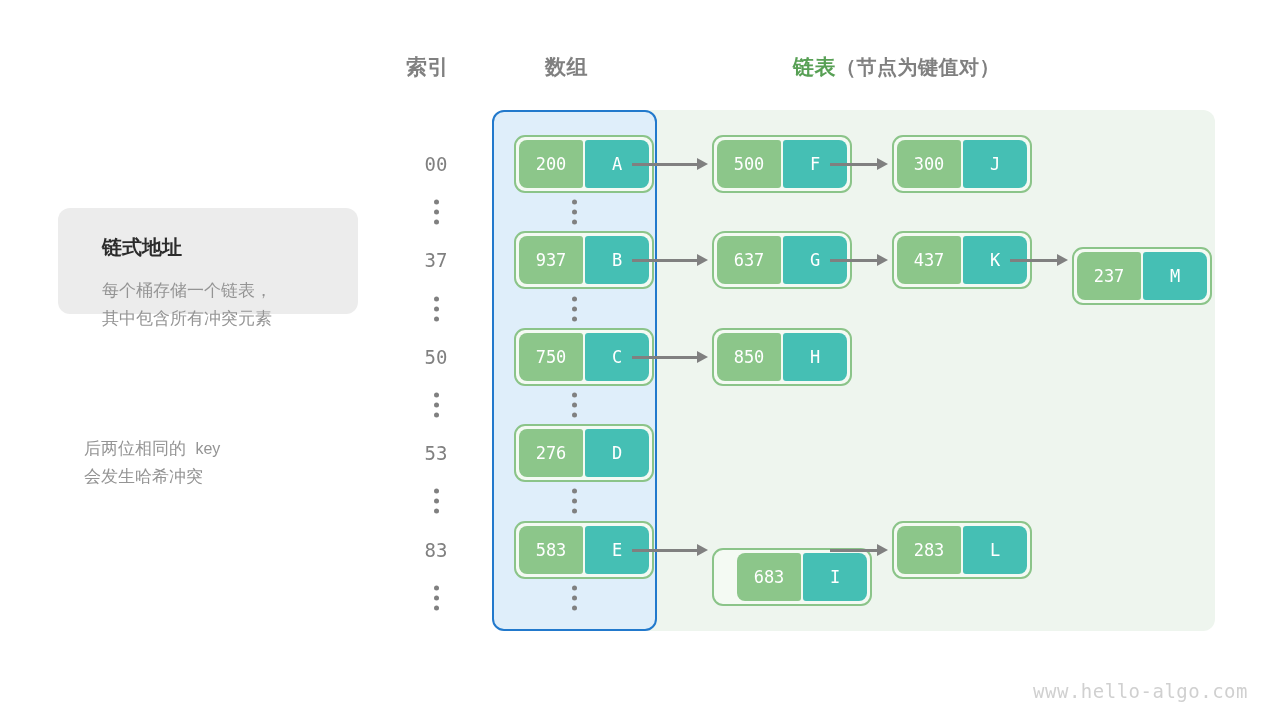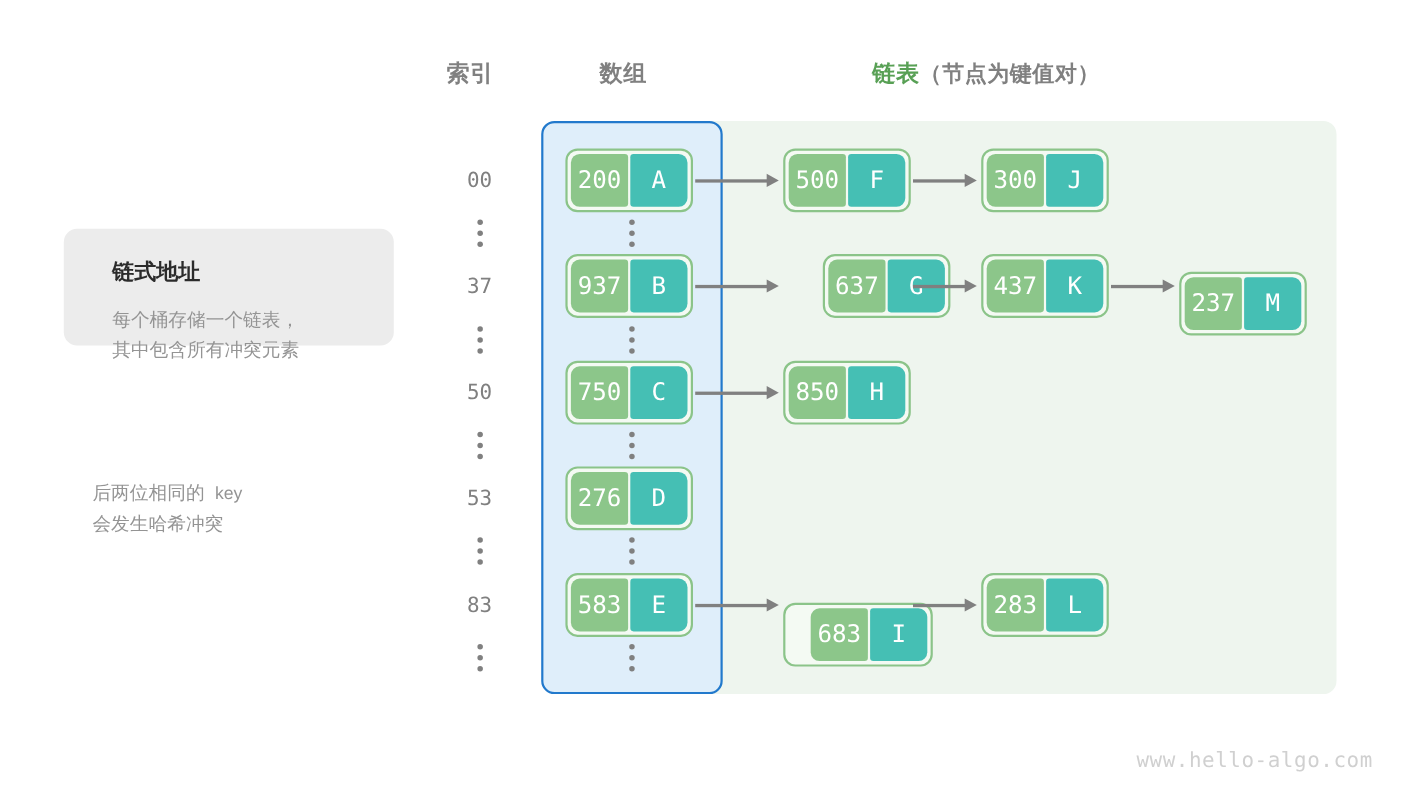--- a/index.html
+++ b/index.html
@@ -94,28 +94,28 @@
     align-items: center;
     box-sizing: border-box;
     background: #f4faf3;
     border: 2px solid #8bc489;
     border-radius: 11px;
     padding: 3px;
     height: 58px;
     transform: translateY(-50%);
   }
   .node .cell {
-    width: 52px;
+    width: 64px;
     height: 48px;
     display: flex;
     align-items: center;
     justify-content: center;
     color: #ffffff;
     font-family: "DejaVu Sans Mono", "Liberation Mono", monospace;
-    font-size: 22px;
+    font-size: 17px;
   }
   .node .cell.key {
     background: #8cc68a;
     border-radius: 8px 3px 3px 8px;
   }
   .node .cell.val {
     background: #45bfb4;
     border-radius: 3px 8px 8px 3px;
     margin-left: 2px;
   }
@@ -243,21 +243,21 @@
     </div>
     <div class="arrow" style="left: 830px; top: 164px; width: 58px;">
       <div class="shaft" style="width: 49px;"></div>
       <div class="head"></div>
     </div>
     <div class="idx-label" style="top: 260px;">37</div>
     <div class="node" style="left: 514px; top: 260px;">
       <div class="cell key">937</div>
       <div class="cell val">B</div>
     </div>
-    <div class="node" style="left: 748px; top: 260px;">
+    <div class="node" style="left: 712px; top: 260px; border-radius: 13px;">
       <div class="cell key">637</div>
       <div class="cell val">G</div>
     </div>
     <div class="arrow" style="left: 632px; top: 260px; width: 76px;">
       <div class="shaft" style="width: 67px;"></div>
       <div class="head"></div>
     </div>
     <div class="node" style="left: 892px; top: 260px;">
       <div class="cell key">437</div>
       <div class="cell val">K</div>

